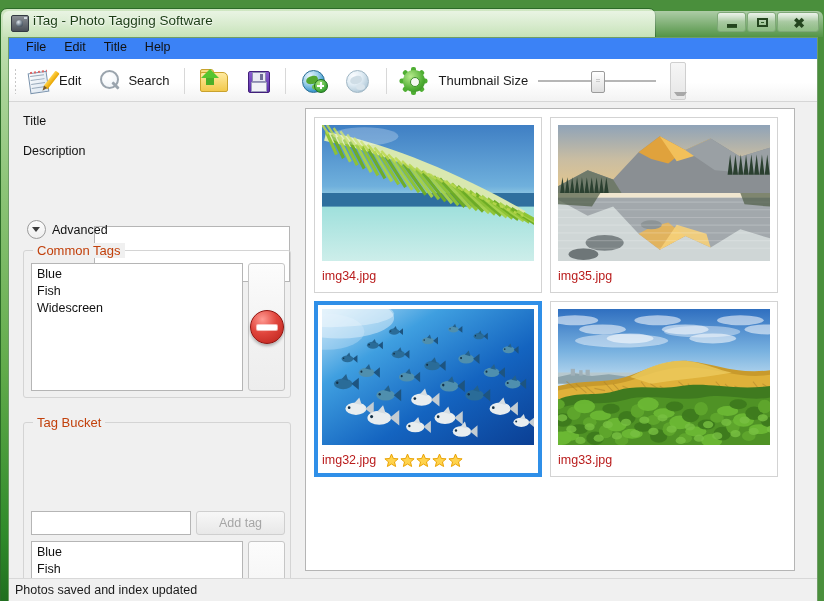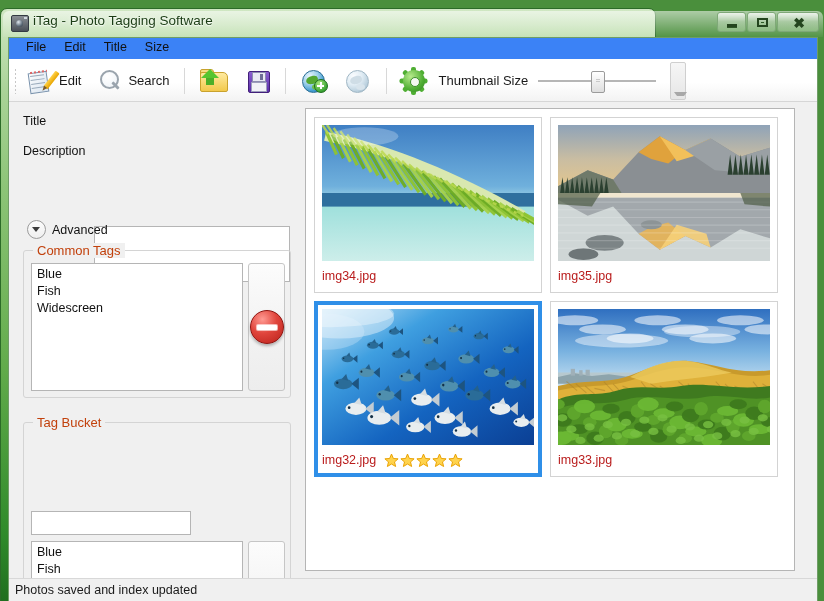--- a/index.html
+++ b/index.html
@@ -232,21 +232,21 @@
       </div>
     </div>
   </div>
 
   <div class="client">
 
     <div class="menubar">
       <div class="menuitem">File</div>
       <div class="menuitem">Edit</div>
       <div class="menuitem">Title</div>
-      <div class="menuitem">Size</div>
+      <div class="menuitem">Help</div>
     </div>
 
     <div class="toolbar">
       <div class="tb-grip"></div>
 
       <div class="tbitem">
         <span class="icon ic-edit">
           <span class="pad"></span>
             <span class="rings"></span>
             <span class="pencil"></span>
@@ -348,20 +348,21 @@
           <div class="listitem">Widescreen</div>
         </div>
       <div class="sidebtn" style="left:239px;top:161px;width:37px;height:128px;">
         <span class="ic-remove"></span>
       </div>
 
       <div class="groupbox" style="left:14px;top:320px;width:268px;height:192px;">
         <span class="grouptitle">Tag Bucket</span>
       </div>
       <input class="textinput" id="tag-bucket-input" style="position: absolute; left: 22px; top: 409px; width: 160px; height: 24px;" placeholder="">
+      <div class="addtagbtn" style="left:187px;top:409px;width:89px;height:24px;">Add tag</div>
       <div class="listbox" id="tag-bucket-list" style="left:22px;top:439px;width:212px;height:128px;">
           <div class="listitem">Blue</div>
           <div class="listitem">Fish</div>
           <div class="listitem">Widescreen</div>
         </div>
       <div class="sidebtn" style="left:239px;top:439px;width:37px;height:128px;">
         <span class="ic-add"></span>
       </div>
     </div>
 

